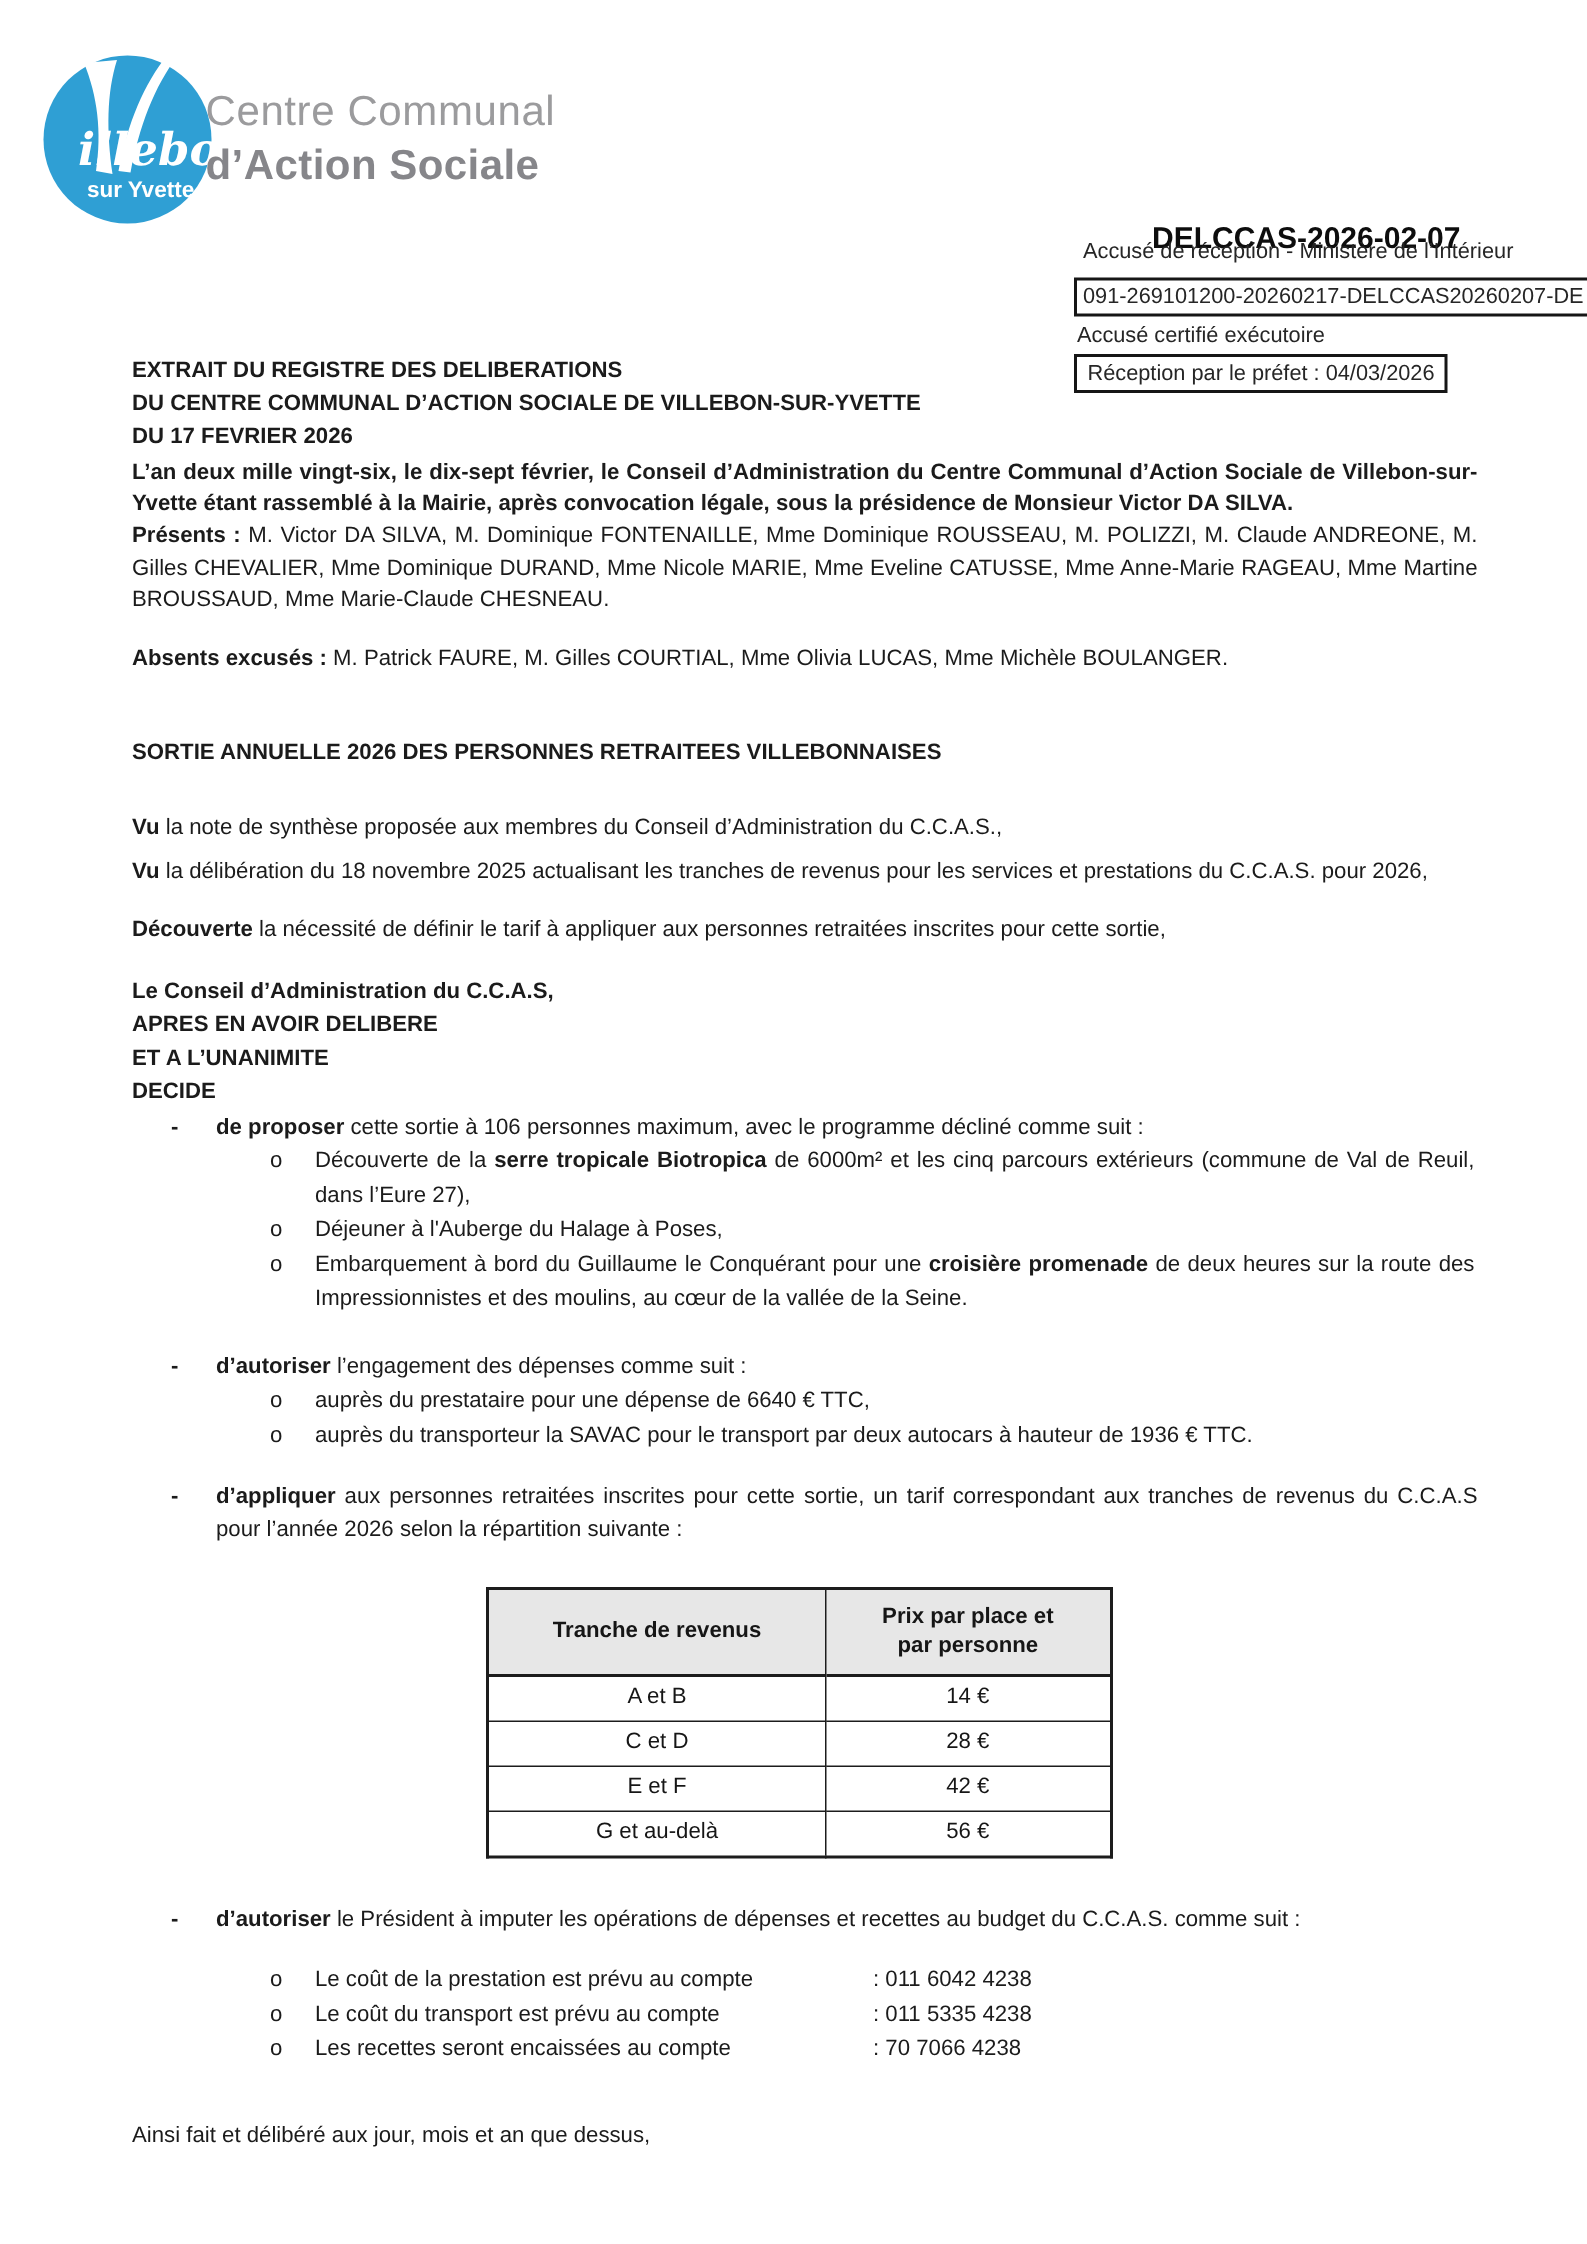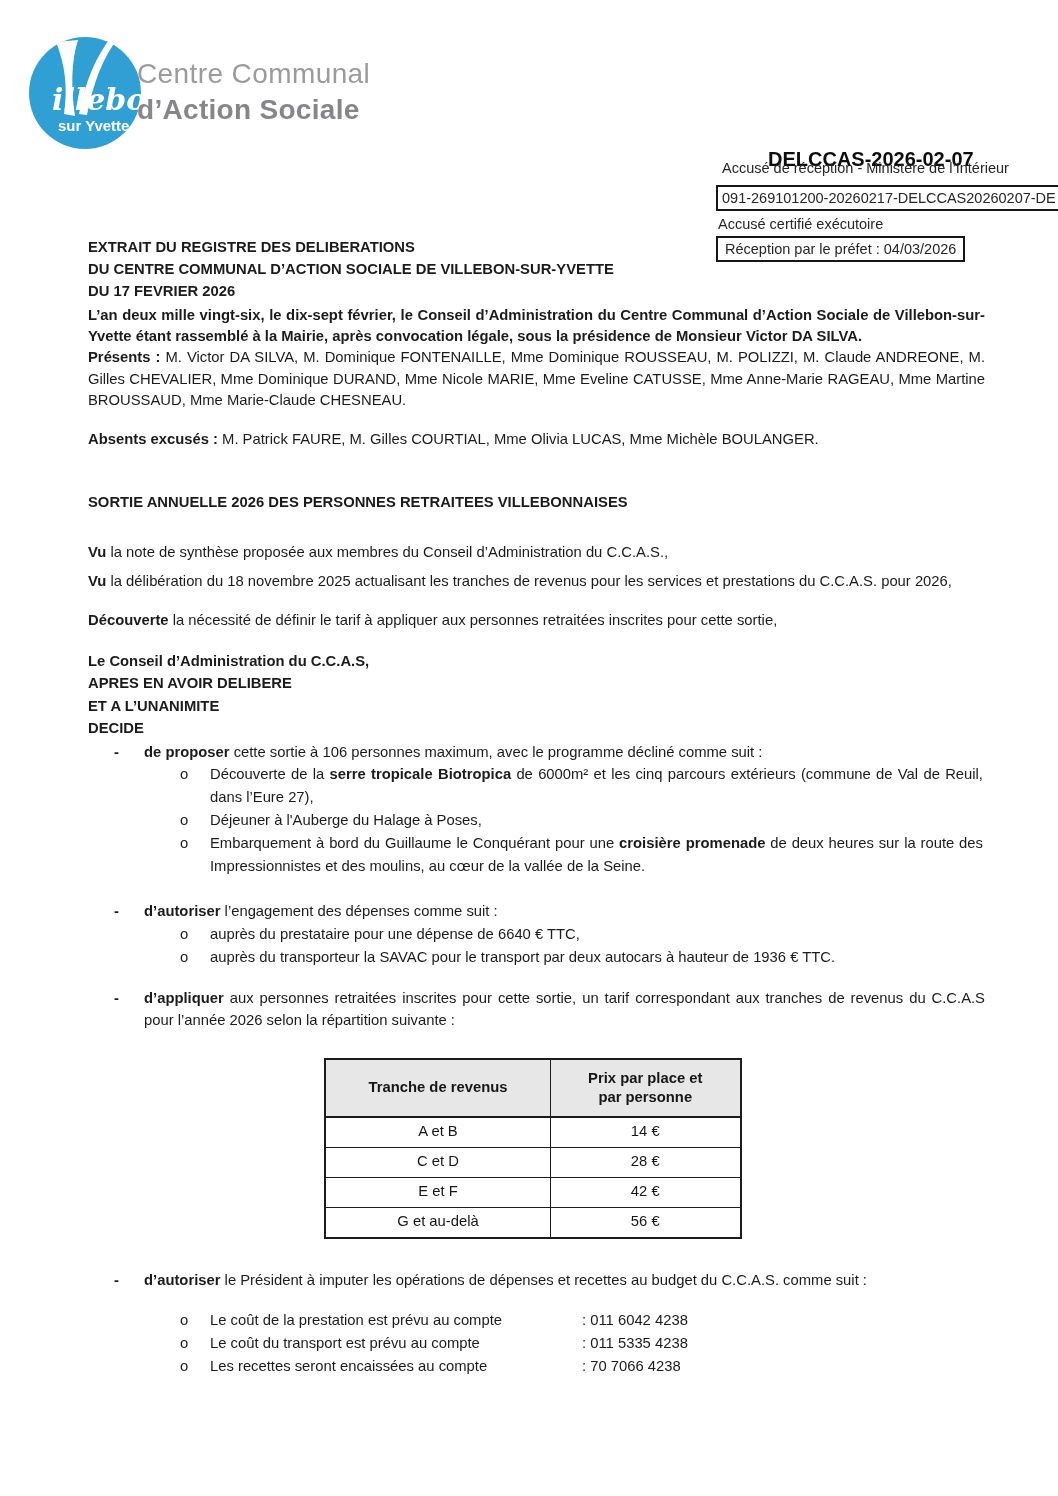--- a/index.html
+++ b/index.html
@@ -209,15 +209,16 @@
         </span>
     </div>
     <div class="li2">
       <span class="m">o</span>
       <span class="t acct">
           <span class="acct-label">Les recettes seront encaissées au compte</span>
           <span class="acct-num">: 70 7066 4238</span>
         </span>
     </div>
 
+    <div class="closing">Ainsi fait et délibéré aux jour, mois et an que dessus,</div>
 
   </div>
 </div>
 
 </body></html>

